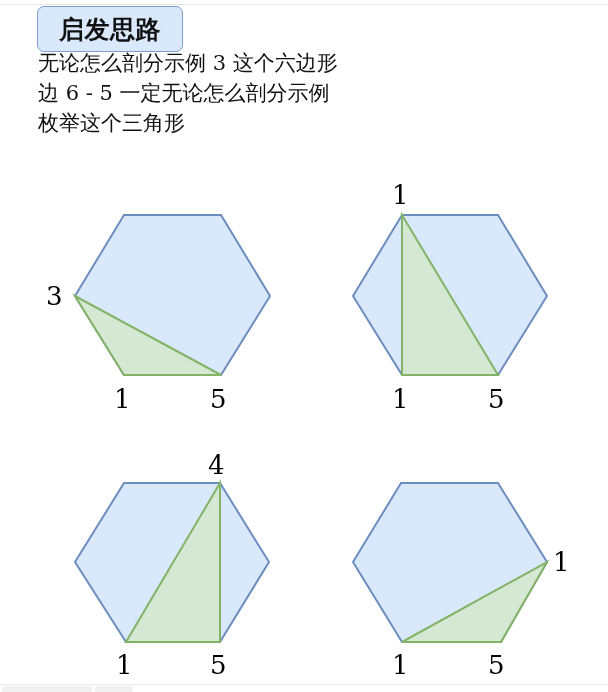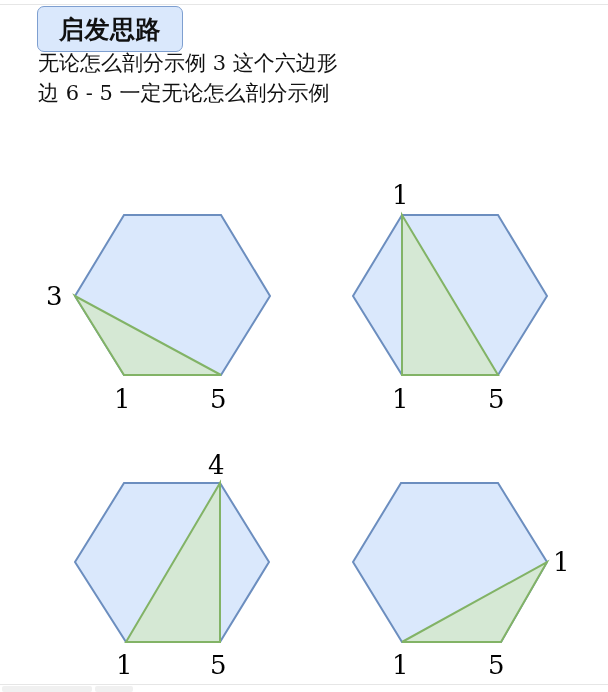--- a/index.html
+++ b/index.html
@@ -27,20 +27,21 @@
 
 <div class="top-rule"></div>
 
 <div class="title-box">
   <span>启发思路</span>
 </div>
 
 <div class="desc">
   <div class="line"><span>无论怎么剖分示例 </span><span class="num">3</span><span> 这个六边形</span></div>
   <div class="line"><span>边 </span><span class="num">6 - 5</span><b> 一定</b><span>无论怎么剖分示例</span></div>
+  <div class="line"><b>枚举</b><span>这个三角形</span></div>
 </div>
 
 <svg class="diagram" width="608" height="692" viewBox="0 0 608 692">
 
   <g>
     <polygon points="124,215 221,215 270,296 221,375 124,375 75,296" fill="#dae8fc" stroke="#6c8ebf" stroke-width="2"></polygon>
     <polygon points="75,296 124,375 221,375" fill="#d5e8d4" stroke="#82b366" stroke-width="2"></polygon>
     <text class="lbl" x="46" y="305">3</text>
     <text class="lbl" x="114" y="408">1</text>
     <text class="lbl" x="210" y="408">5</text>

